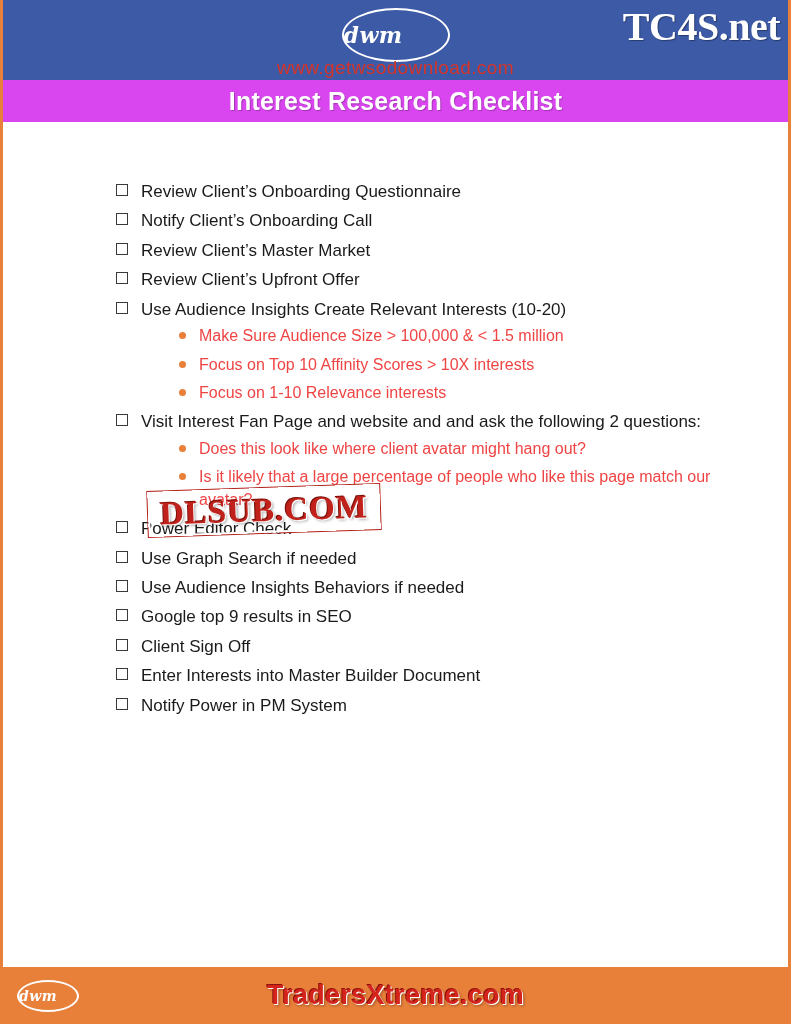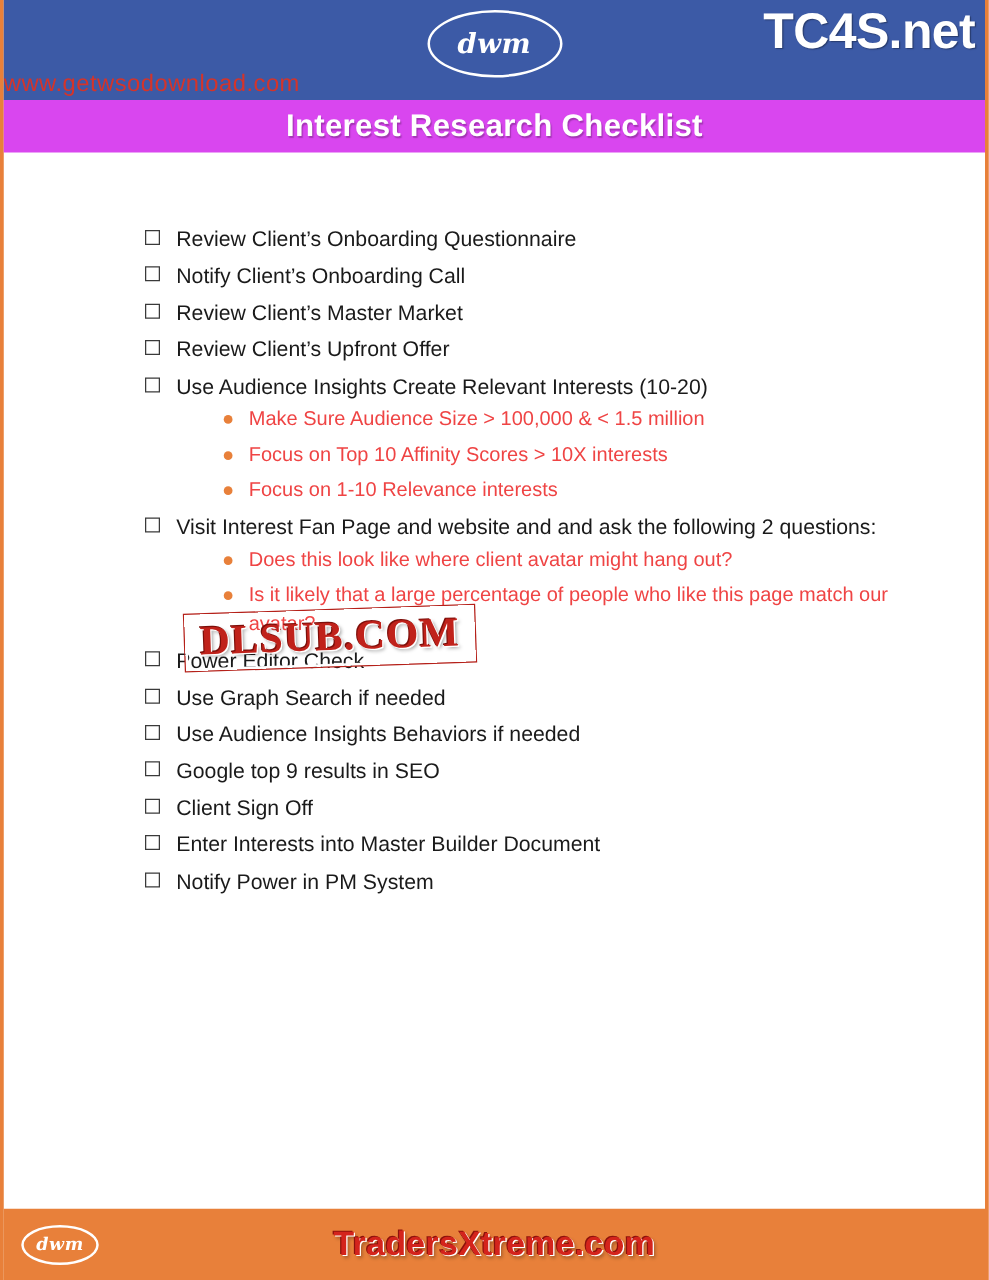--- a/index.html
+++ b/index.html
@@ -40,47 +40,46 @@
     height: 54px;
   }
   .dwm-ellipse {
     width: 100%;
     height: 100%;
     border: 2px solid #ffffff;
     border-radius: 50%;
     box-sizing: border-box;
     display: flex;
     align-items: center;
-    justify-content: center;
   }
   .dwm-ellipse span {
     color: #ffffff;
     font-family: "DejaVu Serif", serif;
     font-style: italic;
     font-weight: bold;
     font-size: 22px;
     letter-spacing: 0.5px;
   }
   .watermark-url {
     position: absolute;
     left: 0;
     right: 0;
     top: 57px;
-    text-align: left;
+    text-align: center;
     color: #d4342a;
     font-family: "Liberation Sans", sans-serif;
     font-size: 19px;
     letter-spacing: 0.4px;
   }
   .tc4s {
     position: absolute;
     right: 8px;
     top: 3px;
     color: #ffffff;
-    font-family: Liberation Sans, sans-serif;
+    font-family: Liberation Serif, serif;
     font-weight: bold;
     font-size: 40px;
     letter-spacing: -0.5px;
     text-shadow: 1px 1px 1px rgba(0,0,0,0.35);
   }
 
   .title-band {
     height: 42px;
     background: #d946ef;
     display: flex;

